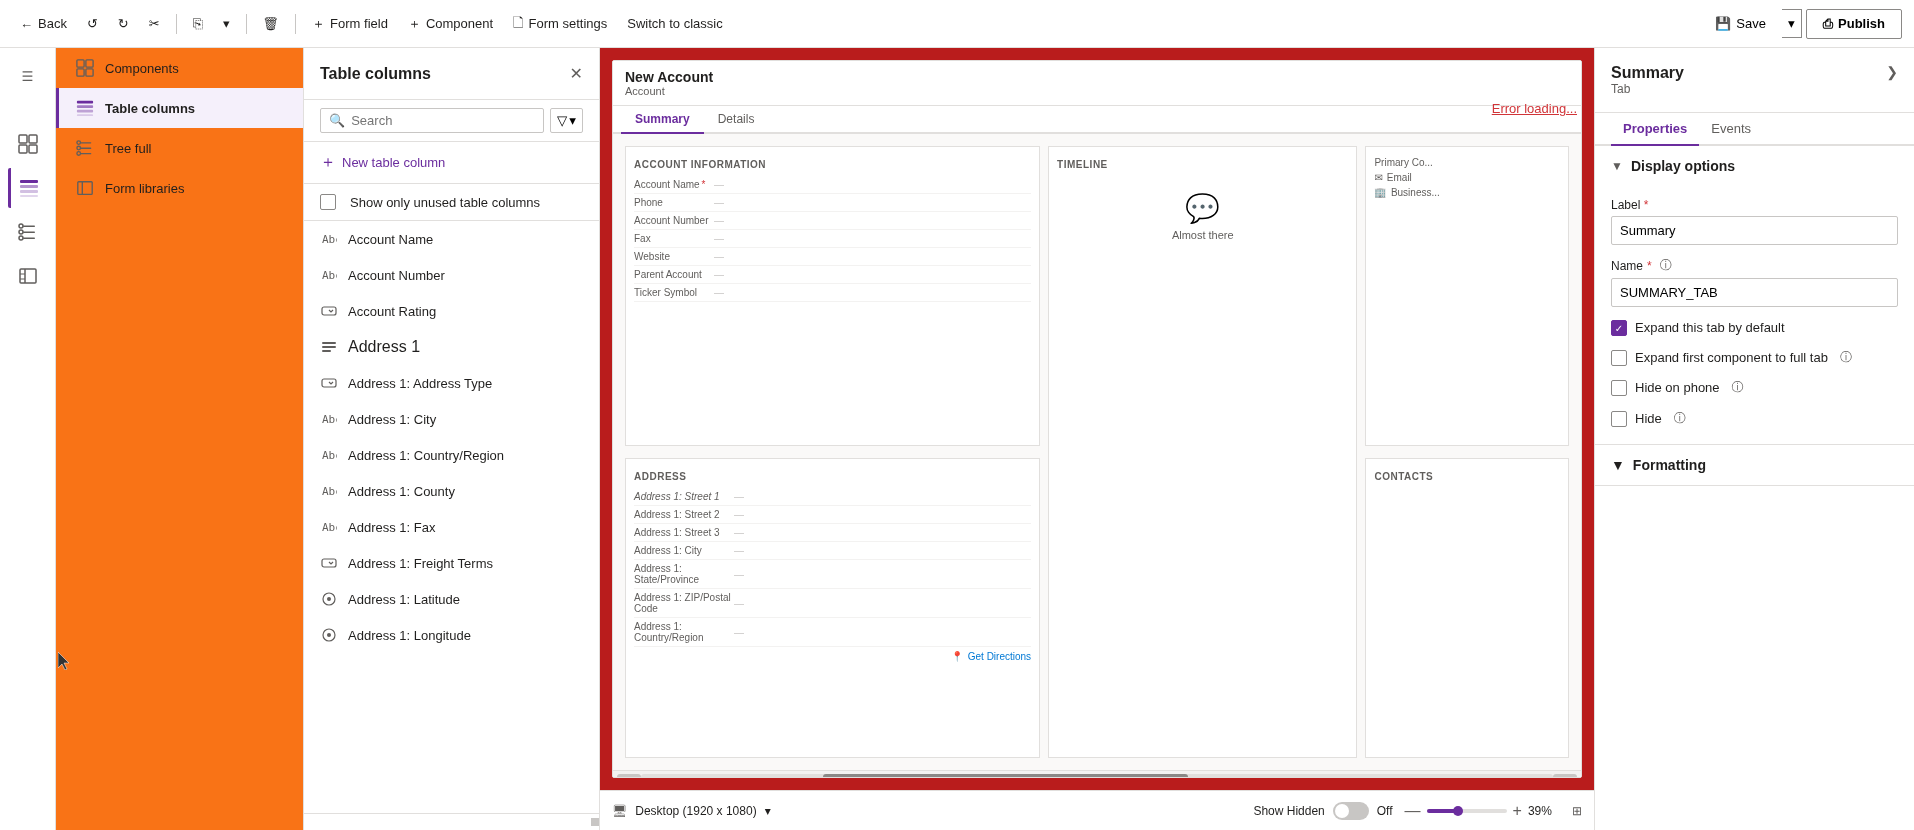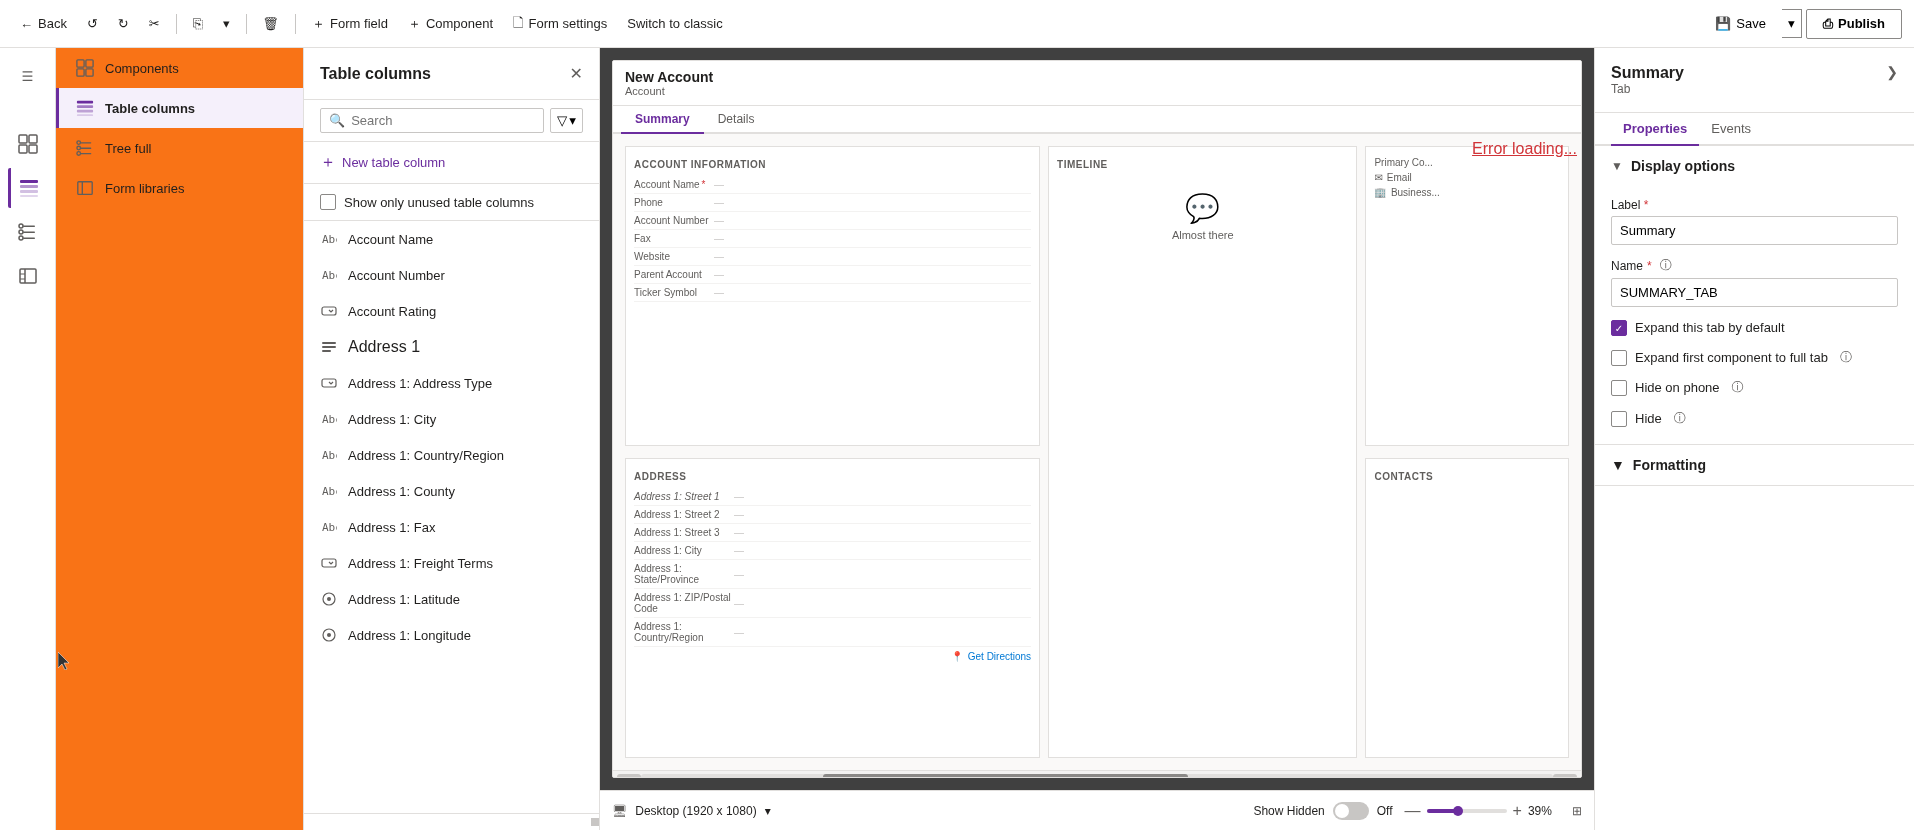--- a/index.html
+++ b/index.html
@@ -71,28 +71,28 @@
     .search-row {
       display: flex; align-items: center; padding: 8px 16px; gap: 6px; border-bottom: 1px solid #e1dfdd;
     }
     .search-input-wrap {
       flex: 1; display: flex; align-items: center; gap: 6px;
       border: 1px solid #c8c6c4; border-radius: 2px; padding: 4px 8px; background: #fff;
     }
     .search-input { border: none; outline: none; font-size: 13px; width: 100%; }
     .filter-btn { display: flex; align-items: center; gap: 2px; cursor: pointer; padding: 4px 6px; border: 1px solid #c8c6c4; border-radius: 2px; background: #fff; }
     .new-column-row { display: flex; align-items: center; gap: 6px; padding: 10px 16px; cursor: pointer; color: #6b2d9e; font-size: 13px; border-bottom: 1px solid #e1dfdd; }
-    .checkbox-row { display: flex; align-items: center; gap: 8px; padding: 10px 16px; border-bottom: 1px solid #e1dfdd; font-size: 13px; cursor: pointer; }
+    .checkbox-row { display: flex; align-items: center; gap: 14px; padding: 10px 16px; border-bottom: 1px solid #e1dfdd; font-size: 13px; cursor: pointer; }
     .columns-list { flex: 1; overflow-y: auto; }
     .col-item { display: flex; align-items: center; gap: 10px; padding: 9px 16px; cursor: pointer; }
     .col-icon { width: 18px; height: 18px; display: flex; align-items: center; justify-content: center; color: #605e5c; font-size: 12px; }
 
     
     .preview-area {
-      flex: 1; display: flex; flex-direction: column; background: #404040; overflow: hidden;
+      flex: 1; display: flex; flex-direction: column; background: #b91c1c; overflow: hidden;
     }
     .preview-frame {
       flex: 1; background: #fff; margin: 12px; border: 1px solid #e1dfdd; border-radius: 2px; overflow: hidden; position: relative;
     }
     .preview-header { background: #fff; padding: 8px 12px; border-bottom: 1px solid #e1dfdd; }
     .preview-title { font-size: 14px; font-weight: 600; }
     .preview-subtitle { font-size: 11px; color: #605e5c; }
     .preview-tabs { display: flex; gap: 0; border-bottom: 2px solid #e1dfdd; padding: 0 8px; }
     .preview-tab { padding: 6px 14px; font-size: 12px; cursor: pointer; color: #605e5c; }
     .preview-tab.active { color: #6b2d9e; border-bottom: 2px solid #6b2d9e; margin-bottom: -2px; font-weight: 600; }
@@ -101,21 +101,21 @@
     .preview-body { display: flex; gap: 0; padding: 8px; background: #faf9f8; height: calc(100% - 80px); overflow: hidden; justify-content: flex-end; }
     .form-section { background: #fff; border: 1px solid #e1dfdd; flex: 1; margin: 4px; padding: 8px; font-size: 11px; overflow: hidden; }
     .section-header { font-size: 10px; color: #605e5c; font-weight: 600; letter-spacing: 0.5px; padding: 4px 0 6px 0; text-transform: uppercase; }
     .form-row { display: flex; align-items: center; padding: 3px 0; border-bottom: 1px solid #f3f2f1; }
     .form-label { width: 80px; font-size: 10px; color: #605e5c; }
     .form-req { color: #d13438; margin-left: 2px; }
     .form-val { color: #c8c6c4; font-size: 10px; flex: 1; }
     .timeline-content { display: flex; flex-direction: column; align-items: center; justify-content: center; height: 80px; color: #c8c6c4; font-size: 10px; }
 
     
-    .error-badge { position: absolute; top: 40px; right: 4px; font-size: 16px; color: #d13438; text-decoration: underline; cursor: pointer; margin-top: 39px; }
+    .error-badge { position: absolute; top: 40px; right: 4px; font-size: 13px; color: #d13438; text-decoration: underline; cursor: pointer; }
 
     
     .bottom-bar {
       height: 40px; background: #fff; border-top: 1px solid #e1dfdd;
       display: flex; align-items: center; padding: 0 12px; gap: 12px; font-size: 12px;
     }
     .bottom-left { display: flex; align-items: center; gap: 8px; }
     .toggle-track { width: 36px; height: 18px; background: #c8c6c4; border-radius: 9px; position: relative; cursor: pointer; }
     .toggle-knob { width: 14px; height: 14px; background: #fff; border-radius: 50%; position: absolute; top: 2px; left: 2px; transition: left 0.2s; }
 

